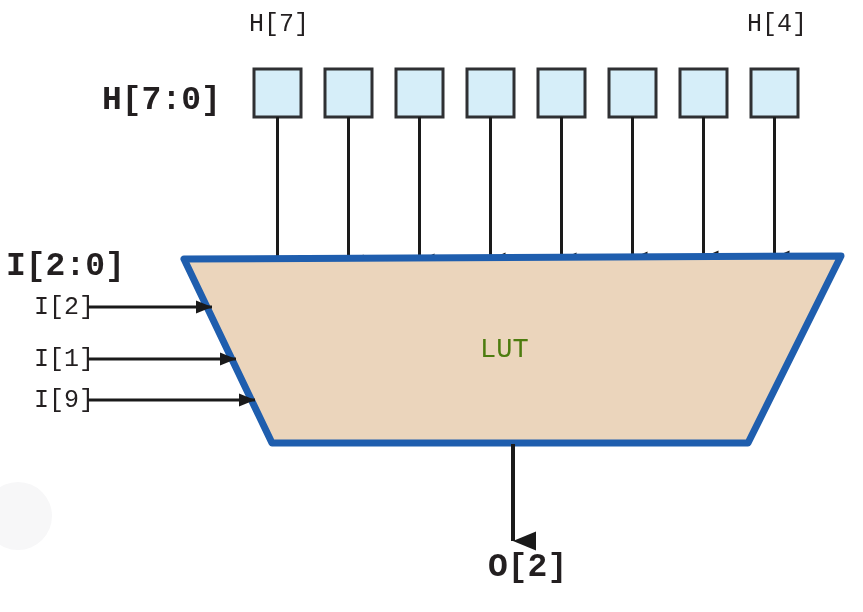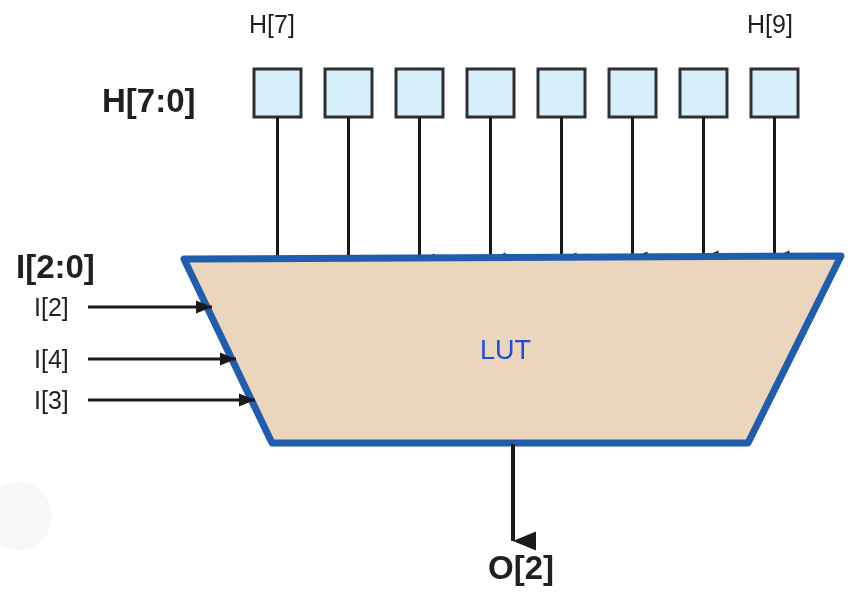--- a/index.html
+++ b/index.html
@@ -9,20 +9,21 @@
   }
   body {
     font-family: "Liberation Sans", sans-serif;
   }
   #stage {
     position: relative;
     width: 849px;
     height: 612px;
     background: #ffffff;
     overflow: hidden;
+    font-family: Liberation Mono, monospace;
   }
   #diagram-svg {
     position: absolute;
     left: 0;
     top: 0;
     width: 863px;
     height: 612px;
     display: block;
   }
   .lbl {
@@ -35,21 +36,21 @@
     font-weight: normal;
     font-size: 25px;
   }
   .lbl-bold {
     font-weight: bold;
     font-size: 33px;
   }
   .lbl-lut {
     font-weight: normal;
     font-size: 27px;
-    color: #1d4ed8;
+    color: #4d7c0f;
   }
 </style>
 </head>
 <body>
 
 <div id="stage">
 
   <svg id="diagram-svg" viewBox="0 0 863 612" xmlns="http://www.w3.org/2000/svg">
 
     <defs>
@@ -95,29 +96,29 @@
       <line x1="88" y1="359" x2="236" y2="359" marker-end="url(#arrowRight)"></line>
       <line x1="88" y1="400" x2="255" y2="400" marker-end="url(#arrowRight)"></line>
     </g>
 
     <line x1="513" y1="444" x2="513" y2="541" stroke="#1A1A1A" stroke-width="4" marker-end="url(#arrowDownOut)" fill="none"></line>
 
   </svg>
 
   <div class="lbl lbl-plain" style="left:249px; top:12px;">H[7]</div>
 
-  <div class="lbl lbl-plain" style="left:747px; top:12px;">H[9]</div>
+  <div class="lbl lbl-plain" style="left:747px; top:12px;">H[4]</div>
 
   <div class="lbl lbl-bold" style="left:102px; top:84px;">H[7:0]</div>
 
-  <div class="lbl lbl-bold" style="left:16px; top:250px;">I[2:0]</div>
+  <div class="lbl lbl-bold" style="left:6px; top:250px;">I[2:0]</div>
 
   <div class="lbl lbl-plain" style="left:34px; top:295px;">I[2]</div>
 
-  <div class="lbl lbl-plain" style="left:34px; top:347px;">I[4]</div>
+  <div class="lbl lbl-plain" style="left:34px; top:347px;">I[1]</div>
 
-  <div class="lbl lbl-plain" style="left:34px; top:388px;">I[3]</div>
+  <div class="lbl lbl-plain" style="left:34px; top:388px;">I[9]</div>
 
   <div class="lbl lbl-lut" style="left:480px; top:337px;">LUT</div>
 
   <div class="lbl lbl-bold" style="left:488px; top:551px;">O[2]</div>
 
 </div>
 
 </body></html>

